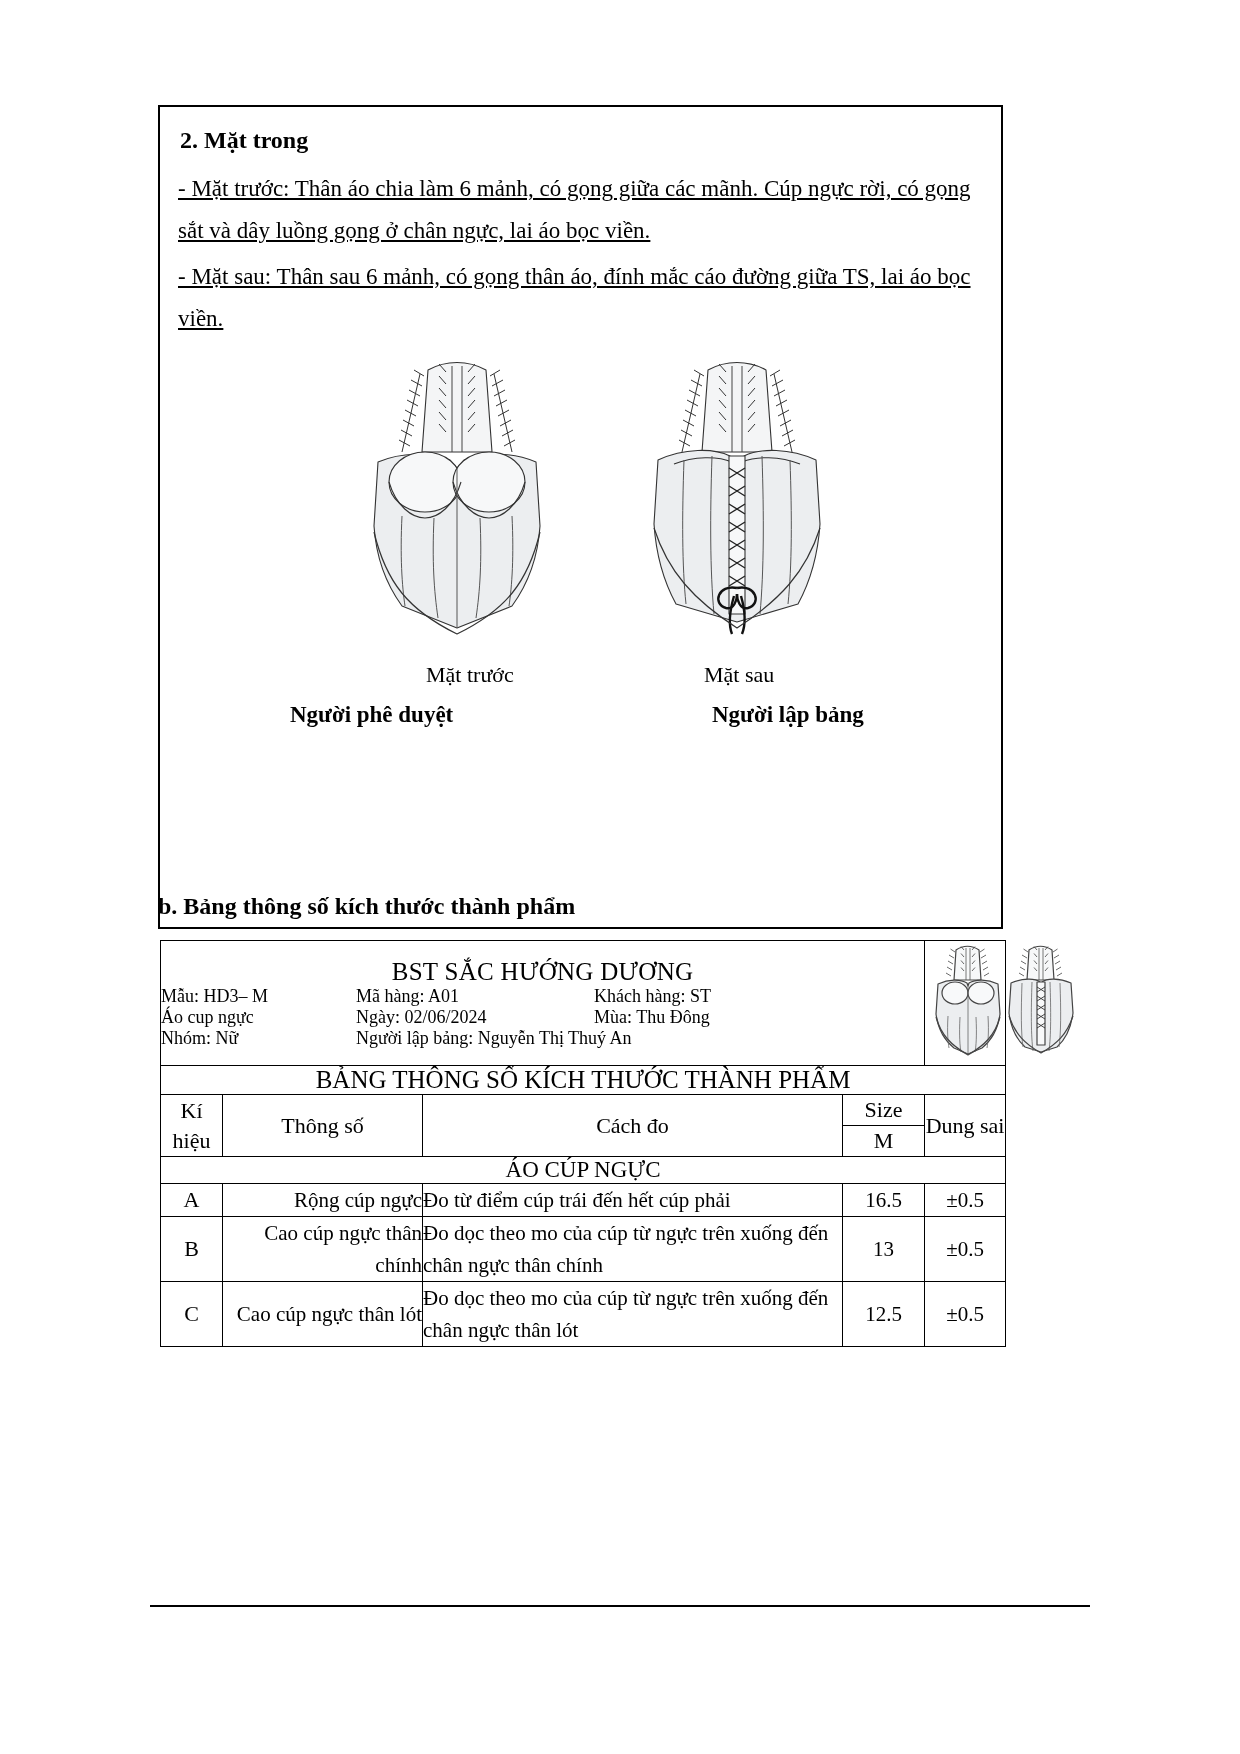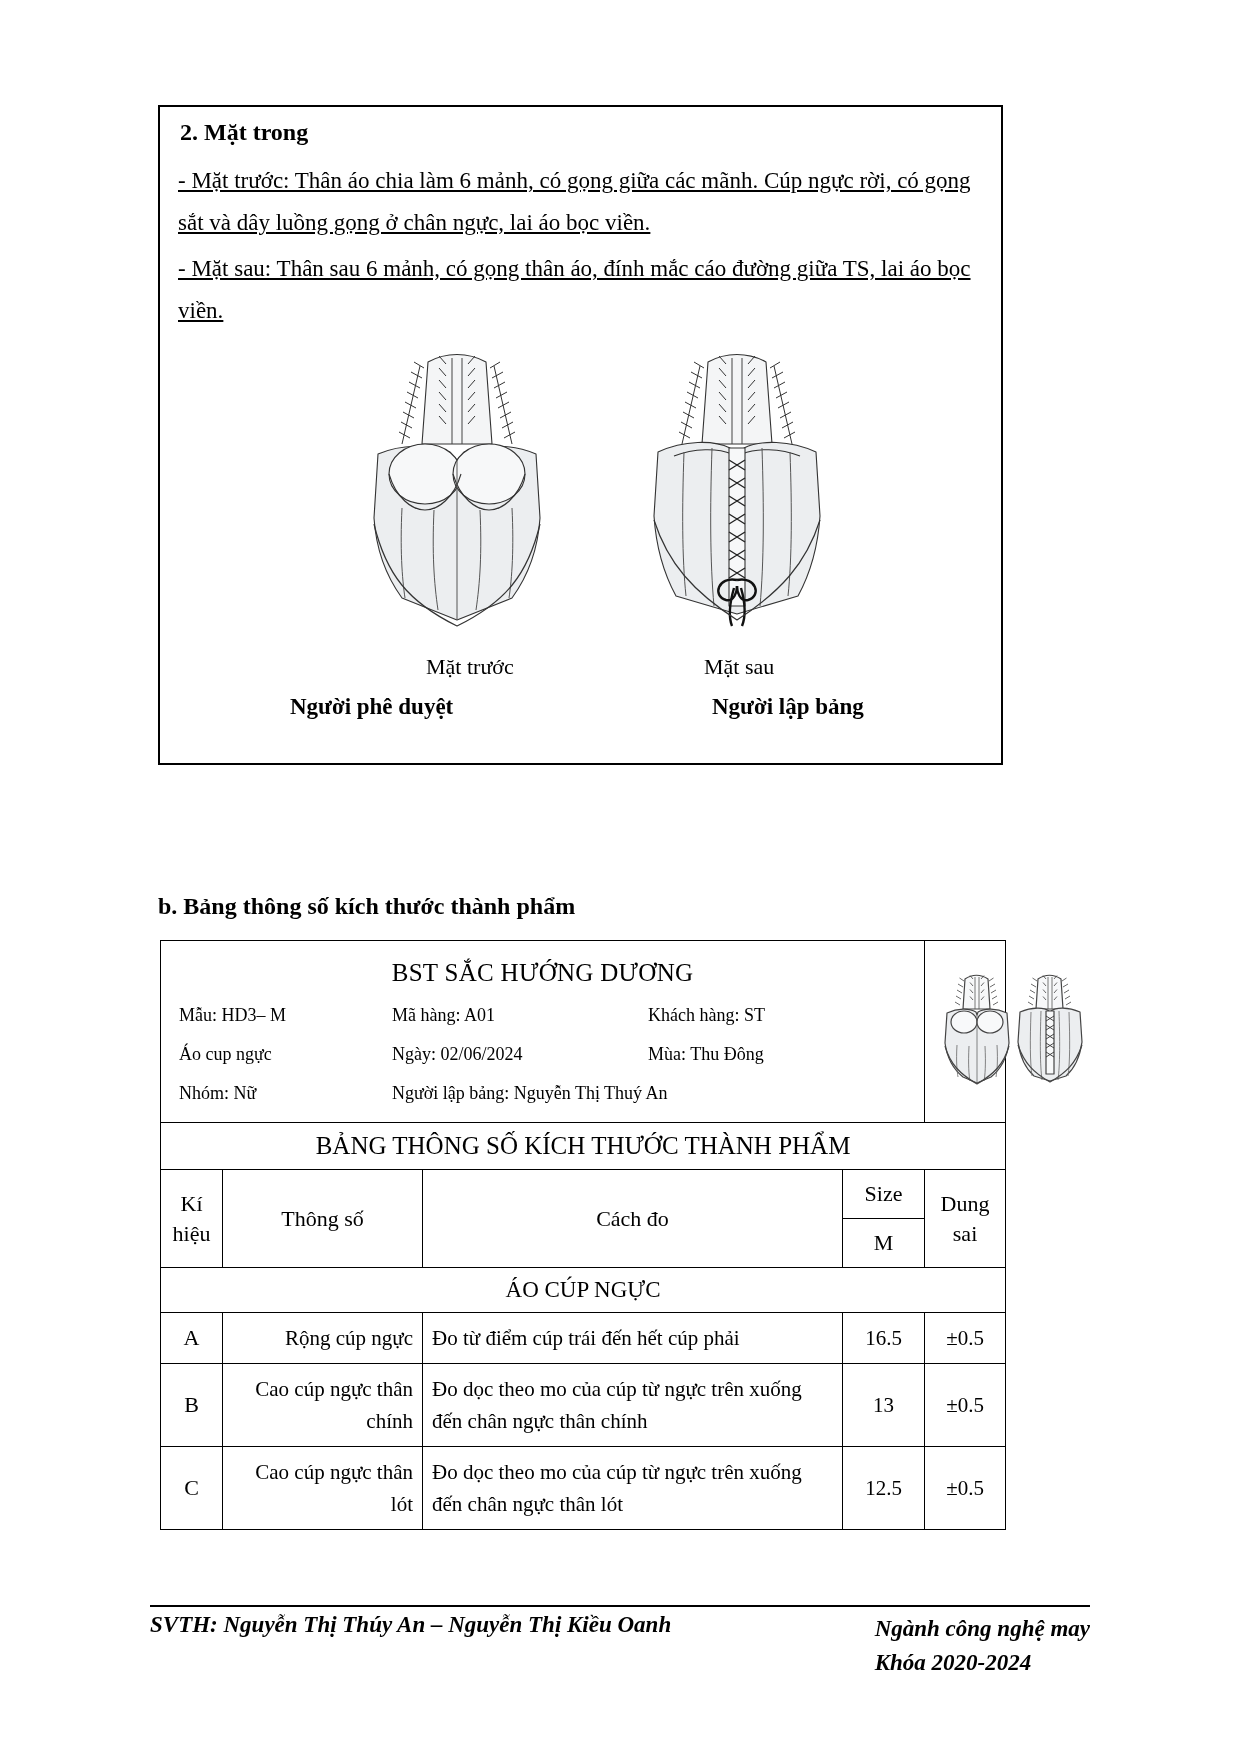--- a/index.html
+++ b/index.html
@@ -21,24 +21,24 @@
   .runhead{
     position:absolute;left:150px;top:44px;width:940px;
     display:flex;justify-content:space-between;align-items:baseline;
     font-style:italic;font-weight:bold;font-size:25px;
   }
   .runhead .pageno{font-size:23px;font-weight:bold;font-style:italic;}
 
   
   .mainbox{
     position:absolute;left:158px;top:105px;
-    width:845px;height:660px;
+    width:845px;height:824px;
     border:2px solid #000;
     box-sizing:border-box;
-    padding:4px 14px 0 14px;
+    padding:12px 14px 0 14px;
   }
   .mainbox h3{
     margin:8px 0 14px 6px;font-size:24px;font-weight:bold;
   }
   .mainbox p{
     margin:0 0 4px 4px;font-size:23px;line-height:42px;text-align:left;text-decoration:underline;
   }
 
   
   .drawings{
@@ -67,21 +67,21 @@
   }
 
   
   .spec{
     position:absolute;left:160px;top:940px;width:845px;
     border-collapse:collapse;
     table-layout:fixed;
   }
   .spec td,.spec th{
     border:1.5px solid #000;
-    padding:9px;
+    padding:0;
     font-weight:normal;
     vertical-align:middle;
   }
 
   .bst-title{
     text-align:center;font-size:25px;font-weight:bold;
     padding:7px 0 5px 0;letter-spacing:.3px;
   }
   .infocell{
     font-size:18px;padding:6px 0 6px 12px;
@@ -349,21 +349,14 @@
         <td class="cellsym">C</td>
         <td class="cellname">Cao cúp ngực thân lót</td>
         <td class="cellhow">Đo dọc theo mo của cúp từ ngực trên xuống đến chân ngực thân lót</td>
         <td class="cellnum">12.5</td>
         <td class="celltol">±0.5</td>
       </tr>
     </tbody>
   </table>
 
   <div class="footrule"></div>
-  <div class="footer">
-    <span>SVTH: Nguyễn Thị Thúy An – Nguyễn Thị Kiều Oanh</span>
-    <span class="right">
-      <span>Ngành công nghệ may</span><br>
-      <span>Khóa 2020-2024</span>
-    </span>
-  </div>
 
 </div>
 
 </body></html>

